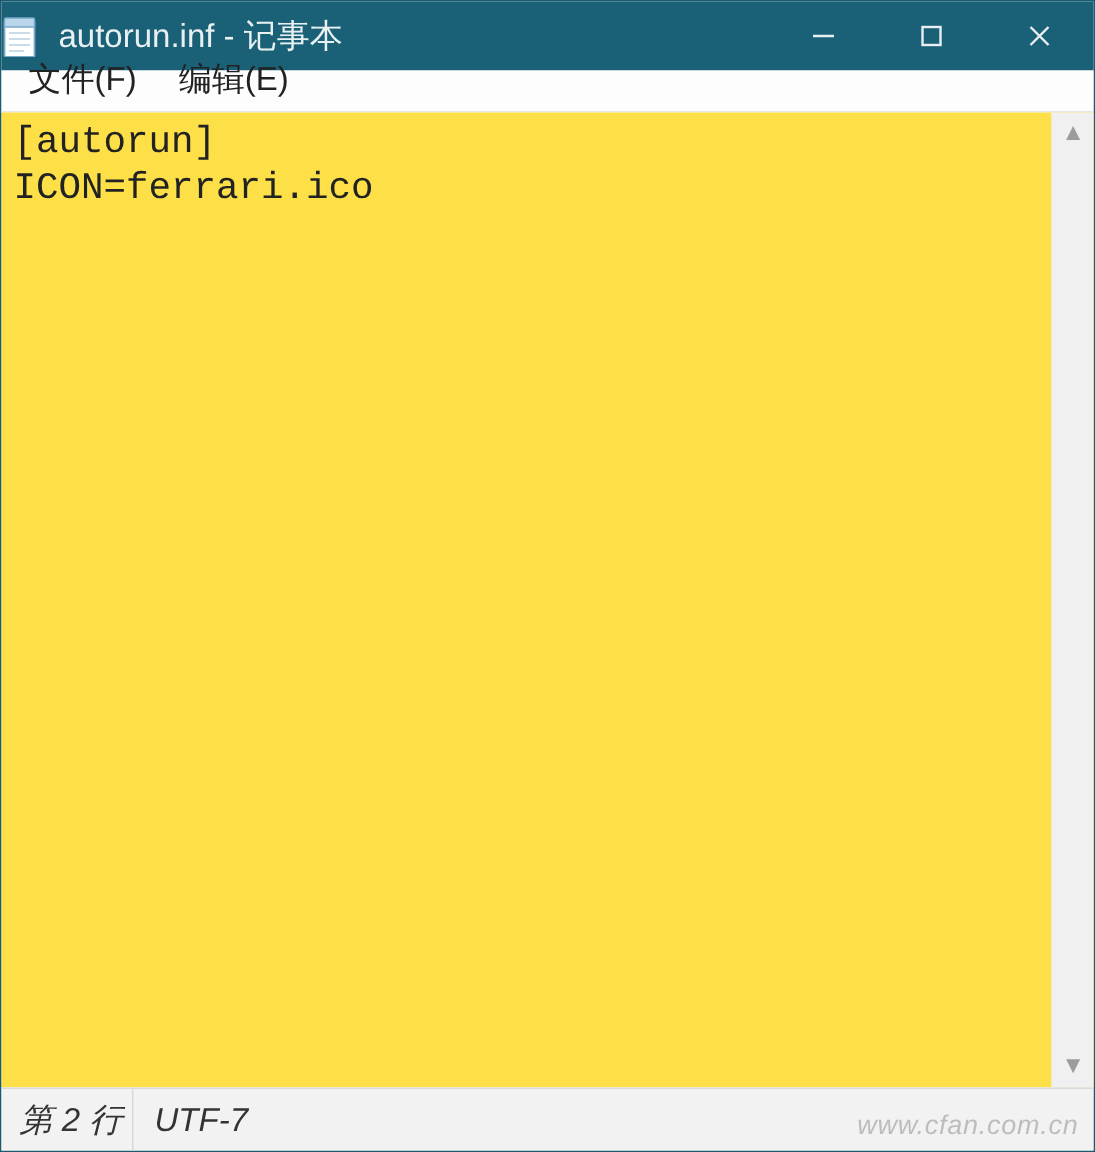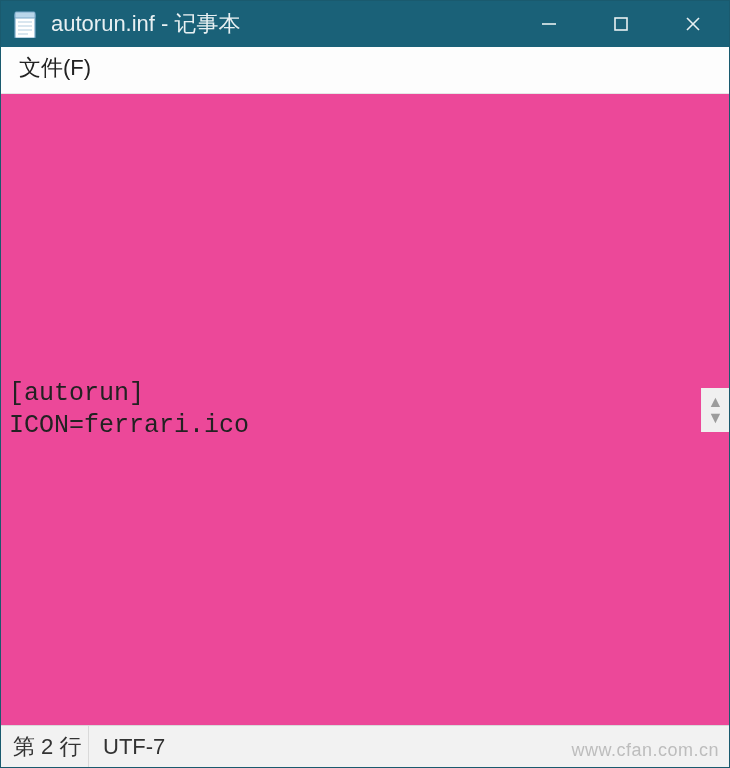--- a/index.html
+++ b/index.html
@@ -18,21 +18,21 @@
     flex-direction: column;
     position: relative;
   }
   .titlebar {
     height: 46px;
     background: #1a6178;
     display: flex;
     align-items: center;
     color: #e8f0f2;
     font-size: 22px;
-    padding-left: 12px;
+    padding-left: 0;
   }
   .titlebar .app-icon {
     width: 24px;
     height: 28px;
     margin-right: 14px;
     flex-shrink: 0;
   }
   .titlebar .title-text {
     flex: 0 0 auto;
     white-space: nowrap;
@@ -45,40 +45,39 @@
   .win-btn {
     width: 72px;
     height: 100%;
     display: flex;
     align-items: center;
     justify-content: center;
     color: #e8f0f2;
   }
   .win-btn svg { display:block; }
   .menubar {
-    height: 47px;
+    height: 28px;
     background: #fdfdfd;
     border-bottom: 1px solid #e6e6e6;
     display: flex;
-    align-items: flex-start;
+    align-items: flex-end;
     padding: 0 8px;
     gap: 0;
   }
   .menu-item {
     padding: 6px 18px 6px 10px;
     font-size: 22px;
     color: #222;
     white-space: nowrap;
   }
   .content-wrap {
     flex: 1;
     display: flex;
     min-height: 0;
-    background: #ec4899;
-    align-items: center;
+    background: #fde047;
   }
   .text-area {
     flex: 1;
     padding: 4px 6px 4px 8px;
     font-family: Consolas, "Courier New", monospace;
     font-size: 25px;
     color: #222;
     line-height: 1.25;
     white-space: pre;
     overflow: hidden;
@@ -111,30 +110,32 @@
     font-size: 22px;
     color: #333;
   }
   .status-cell {
     display: flex;
     align-items: center;
     padding: 0 14px;
     border-right: 1px solid #d9d9d9;
     white-space: nowrap;
     overflow: hidden;
+    font-style: italic;
   }
   .status-cell.pos { width: 88px; padding: 0 8px 0 12px; }
   .status-cell.zoom { width: 100px; }
   .status-cell.eol { flex: 0 0 auto; width: 250px; }
   .status-cell.enc { border-right: none; flex:1; }
   .watermark {
     position: absolute;
     right: 10px;
     bottom: 6px;
     font-size: 18px;
+    font-style: italic;
     color: #bdbdbd;
     font-family: Arial, sans-serif;
     pointer-events: none;
     letter-spacing: 0.5px;
   }
 </style>
 </head>
 <body>
 
 <div class="window">
@@ -167,20 +168,21 @@
         <svg width="18" height="18" viewBox="0 0 18 18">
           <line x1="3" y1="3" x2="15" y2="15" stroke="#e8f0f2" stroke-width="1.6"></line>
           <line x1="15" y1="3" x2="3" y2="15" stroke="#e8f0f2" stroke-width="1.6"></line>
         </svg>
       </div>
     </div>
   </div>
 
   <div class="menubar">
     <div class="menu-item">文件(F)</div>
+    <div class="menu-item">编辑(E)</div>
   </div>
 
   <div class="content-wrap">
     <div class="text-area">[autorun]
 ICON=ferrari.ico</div>
     <div class="vscroll">
       <span class="arrow">▲</span>
       <span class="arrow">▼</span>
     </div>
   </div>

